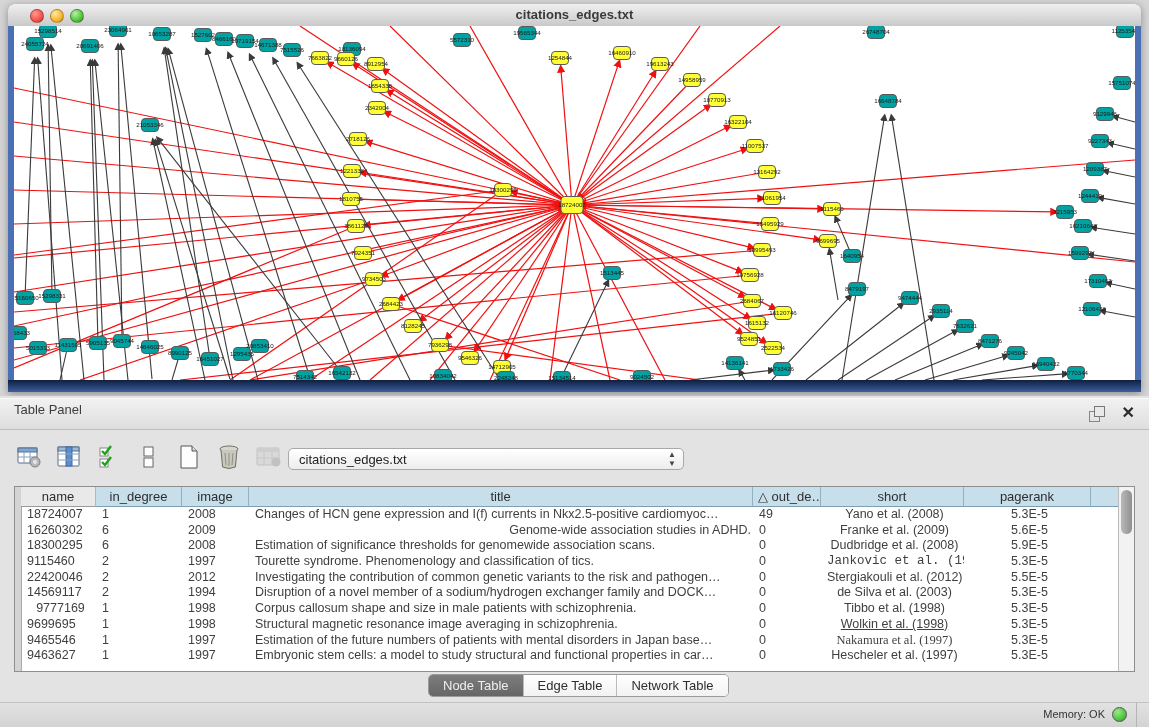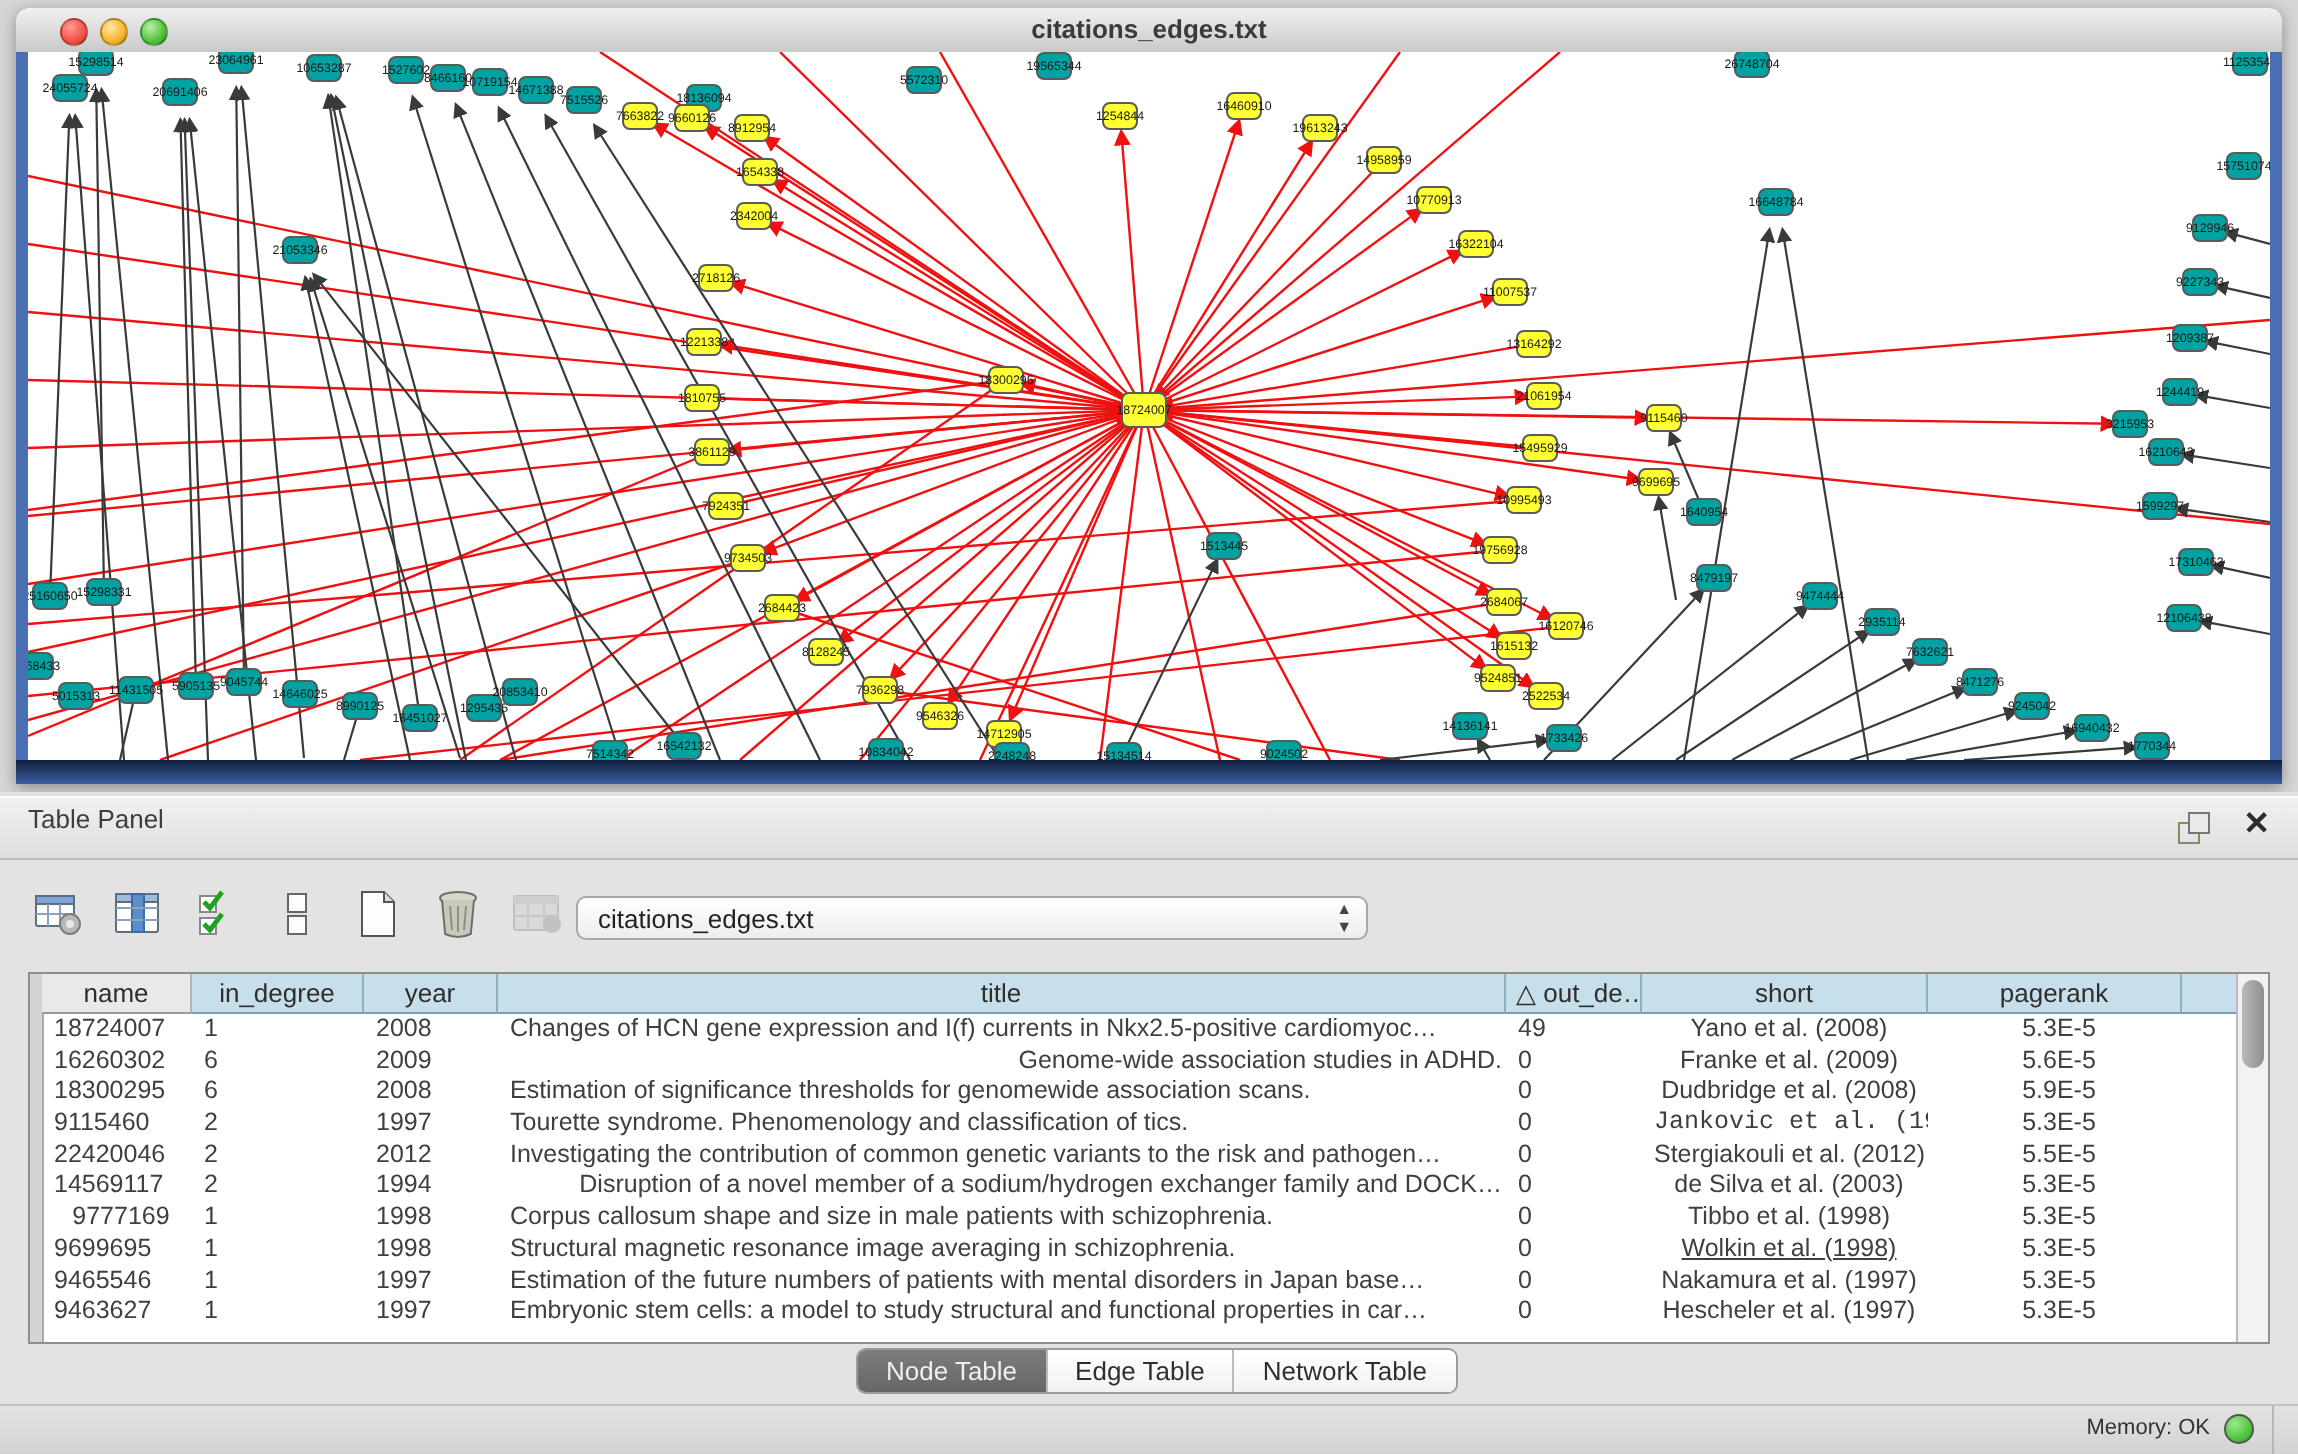--- a/index.html
+++ b/index.html
@@ -651,21 +651,21 @@
   <div class="combo">
     <span>citations_edges.txt</span>
     <span class="arrows">▲<br>▼</span>
   </div>
 
   <div class="dtable">
     <div class="gutter"></div>
     <div class="thead" id="thead">
         <div class="th plain" style="width: 75px; text-align: center; flex: 0 0 75px;">name</div>
         <div class="th" style="width: 86px; text-align: center; flex: 0 0 86px;">in_degree</div>
-        <div class="th" style="width: 67px; text-align: center; flex: 0 0 67px;">year</div>
+        <div class="th" style="width: 67px; text-align: center; flex: 0 0 67px;">image</div>
         <div class="th" style="width: 504px; text-align: center; flex: 0 0 504px;">title</div>
         <div class="th" style="width: 68px; text-align: left; flex: 0 0 68px; padding-left: 5px;">△ out_de…</div>
         <div class="th" style="width: 143px; text-align: center; flex: 0 0 143px;">short</div>
         <div class="th" style="width: 127px; text-align: center; flex: 0 0 127px;">pagerank</div>
         <div class="th" style="width: 30px; text-align: center; flex: 0 0 30px;"></div>
       </div>
     <div class="tbody" id="tbody">
         <div class="tr">
           <div class="td" style="flex: 0 0 75px; width: 75px; text-align: left;">18724007</div>
           <div class="td" style="flex: 0 0 86px; width: 86px; text-align: left;">1</div>
@@ -713,21 +713,21 @@
           <div class="td" style="flex: 0 0 504px; width: 504px; text-align: left;">Investigating the contribution of common genetic variants to the risk and pathogen…</div>
           <div class="td" style="flex: 0 0 68px; width: 68px; text-align: left;">0</div>
           <div class="td" style="flex: 0 0 143px; width: 143px; text-align: center;">Stergiakouli et al. (2012)</div>
           <div class="td" style="flex: 0 0 127px; width: 127px; text-align: center;">5.5E-5</div>
           <div class="td" style="flex: 0 0 30px; width: 30px; text-align: left;"></div>
         </div>
         <div class="tr">
           <div class="td" style="flex: 0 0 75px; width: 75px; text-align: left;">14569117</div>
           <div class="td" style="flex: 0 0 86px; width: 86px; text-align: left;">2</div>
           <div class="td" style="flex: 0 0 67px; width: 67px; text-align: left;">1994</div>
-          <div class="td" style="flex: 0 0 504px; width: 504px; text-align: right;">Disruption of a novel member of a sodium/hydrogen exchanger family and DOCK…</div>
+          <div class="td" style="flex: 0 0 504px; width: 504px; text-align: left;">Disruption of a novel member of a sodium/hydrogen exchanger family and DOCK…</div>
           <div class="td" style="flex: 0 0 68px; width: 68px; text-align: left;">0</div>
           <div class="td" style="flex: 0 0 143px; width: 143px; text-align: center;">de Silva et al. (2003)</div>
           <div class="td" style="flex: 0 0 127px; width: 127px; text-align: center;">5.3E-5</div>
           <div class="td" style="flex: 0 0 30px; width: 30px; text-align: left;"></div>
         </div>
         <div class="tr">
           <div class="td" style="flex: 0 0 75px; width: 75px; text-align: center;">9777169</div>
           <div class="td" style="flex: 0 0 86px; width: 86px; text-align: left;">1</div>
           <div class="td" style="flex: 0 0 67px; width: 67px; text-align: left;">1998</div>
           <div class="td" style="flex: 0 0 504px; width: 504px; text-align: left;">Corpus callosum shape and size in male patients with schizophrenia.</div>
@@ -745,21 +745,21 @@
           <div class="td" style="flex: 0 0 143px; width: 143px; text-align: center; text-decoration: underline;">Wolkin et al. (1998)</div>
           <div class="td" style="flex: 0 0 127px; width: 127px; text-align: center;">5.3E-5</div>
           <div class="td" style="flex: 0 0 30px; width: 30px; text-align: left;"></div>
         </div>
         <div class="tr">
           <div class="td" style="flex: 0 0 75px; width: 75px; text-align: left;">9465546</div>
           <div class="td" style="flex: 0 0 86px; width: 86px; text-align: left;">1</div>
           <div class="td" style="flex: 0 0 67px; width: 67px; text-align: left;">1997</div>
           <div class="td" style="flex: 0 0 504px; width: 504px; text-align: left;">Estimation of the future numbers of patients with mental disorders in Japan base…</div>
           <div class="td" style="flex: 0 0 68px; width: 68px; text-align: left;">0</div>
-          <div class="td" style="flex: 0 0 143px; width: 143px; text-align: center;">Nakamura et al. (1997)</div>
+          <div class="td" style="flex: 0 0 143px; width: 143px; text-align: center; font-family: Liberation Serif, serif;">Nakamura et al. (1997)</div>
           <div class="td" style="flex: 0 0 127px; width: 127px; text-align: center;">5.3E-5</div>
           <div class="td" style="flex: 0 0 30px; width: 30px; text-align: left;"></div>
         </div>
         <div class="tr">
           <div class="td" style="flex: 0 0 75px; width: 75px; text-align: left;">9463627</div>
           <div class="td" style="flex: 0 0 86px; width: 86px; text-align: left;">1</div>
           <div class="td" style="flex: 0 0 67px; width: 67px; text-align: left;">1997</div>
           <div class="td" style="flex: 0 0 504px; width: 504px; text-align: left;">Embryonic stem cells: a model to study structural and functional properties in car…</div>
           <div class="td" style="flex: 0 0 68px; width: 68px; text-align: left;">0</div>
           <div class="td" style="flex: 0 0 143px; width: 143px; text-align: center;">Hescheler et al. (1997)</div>

